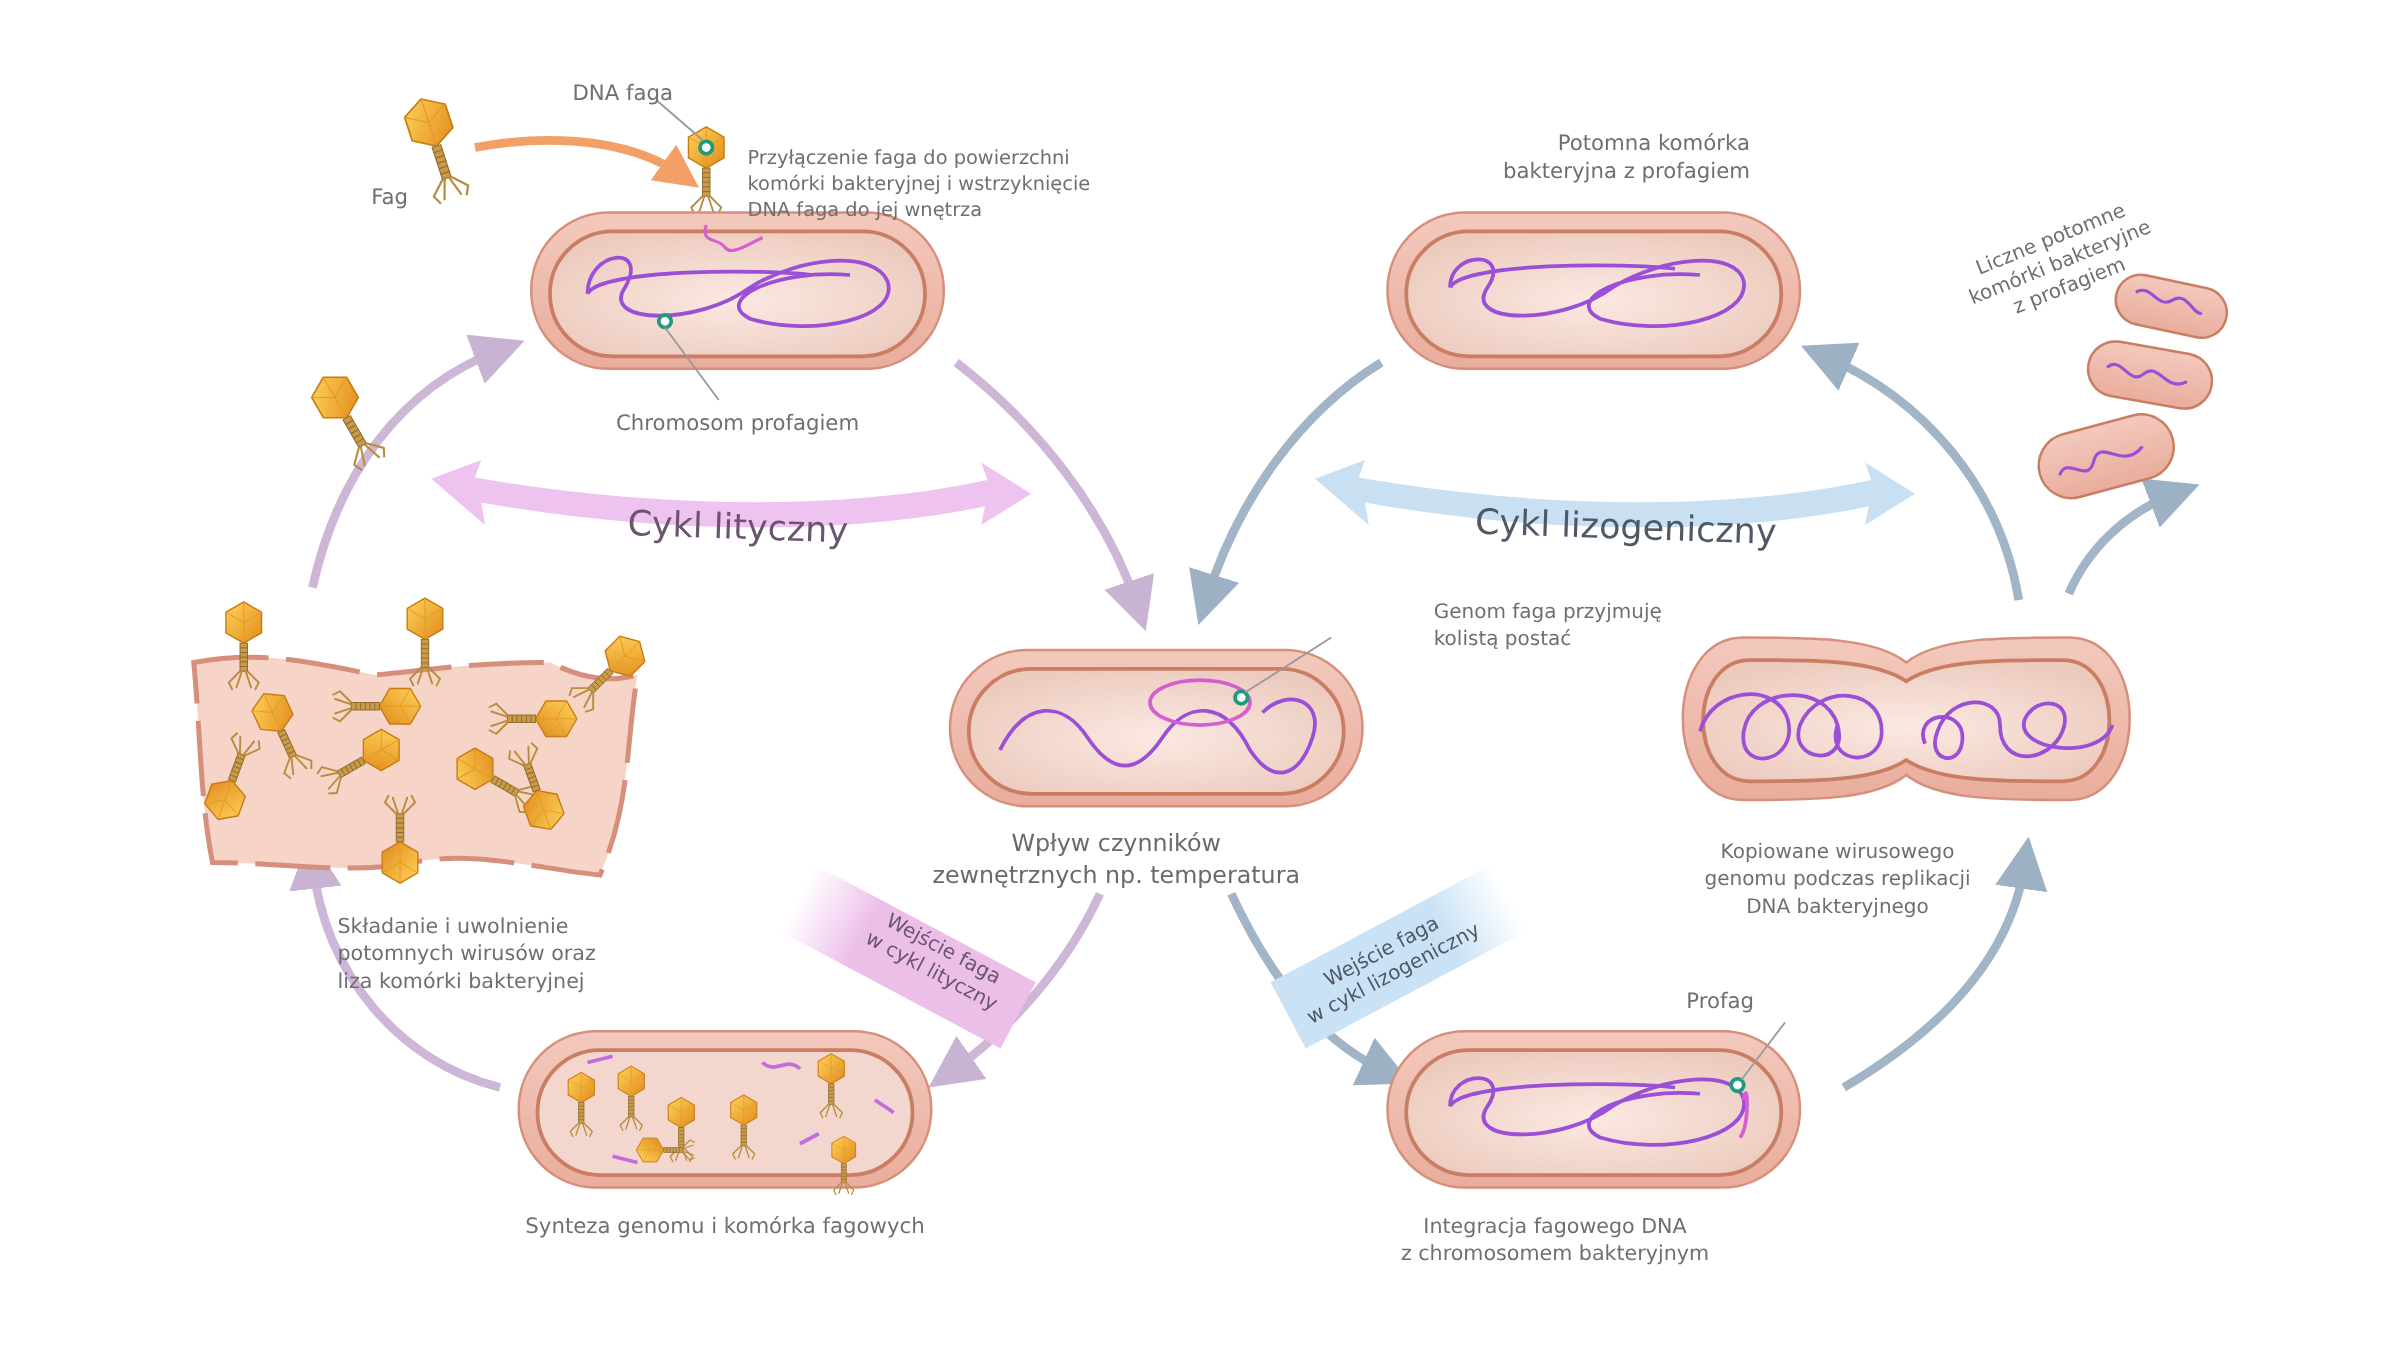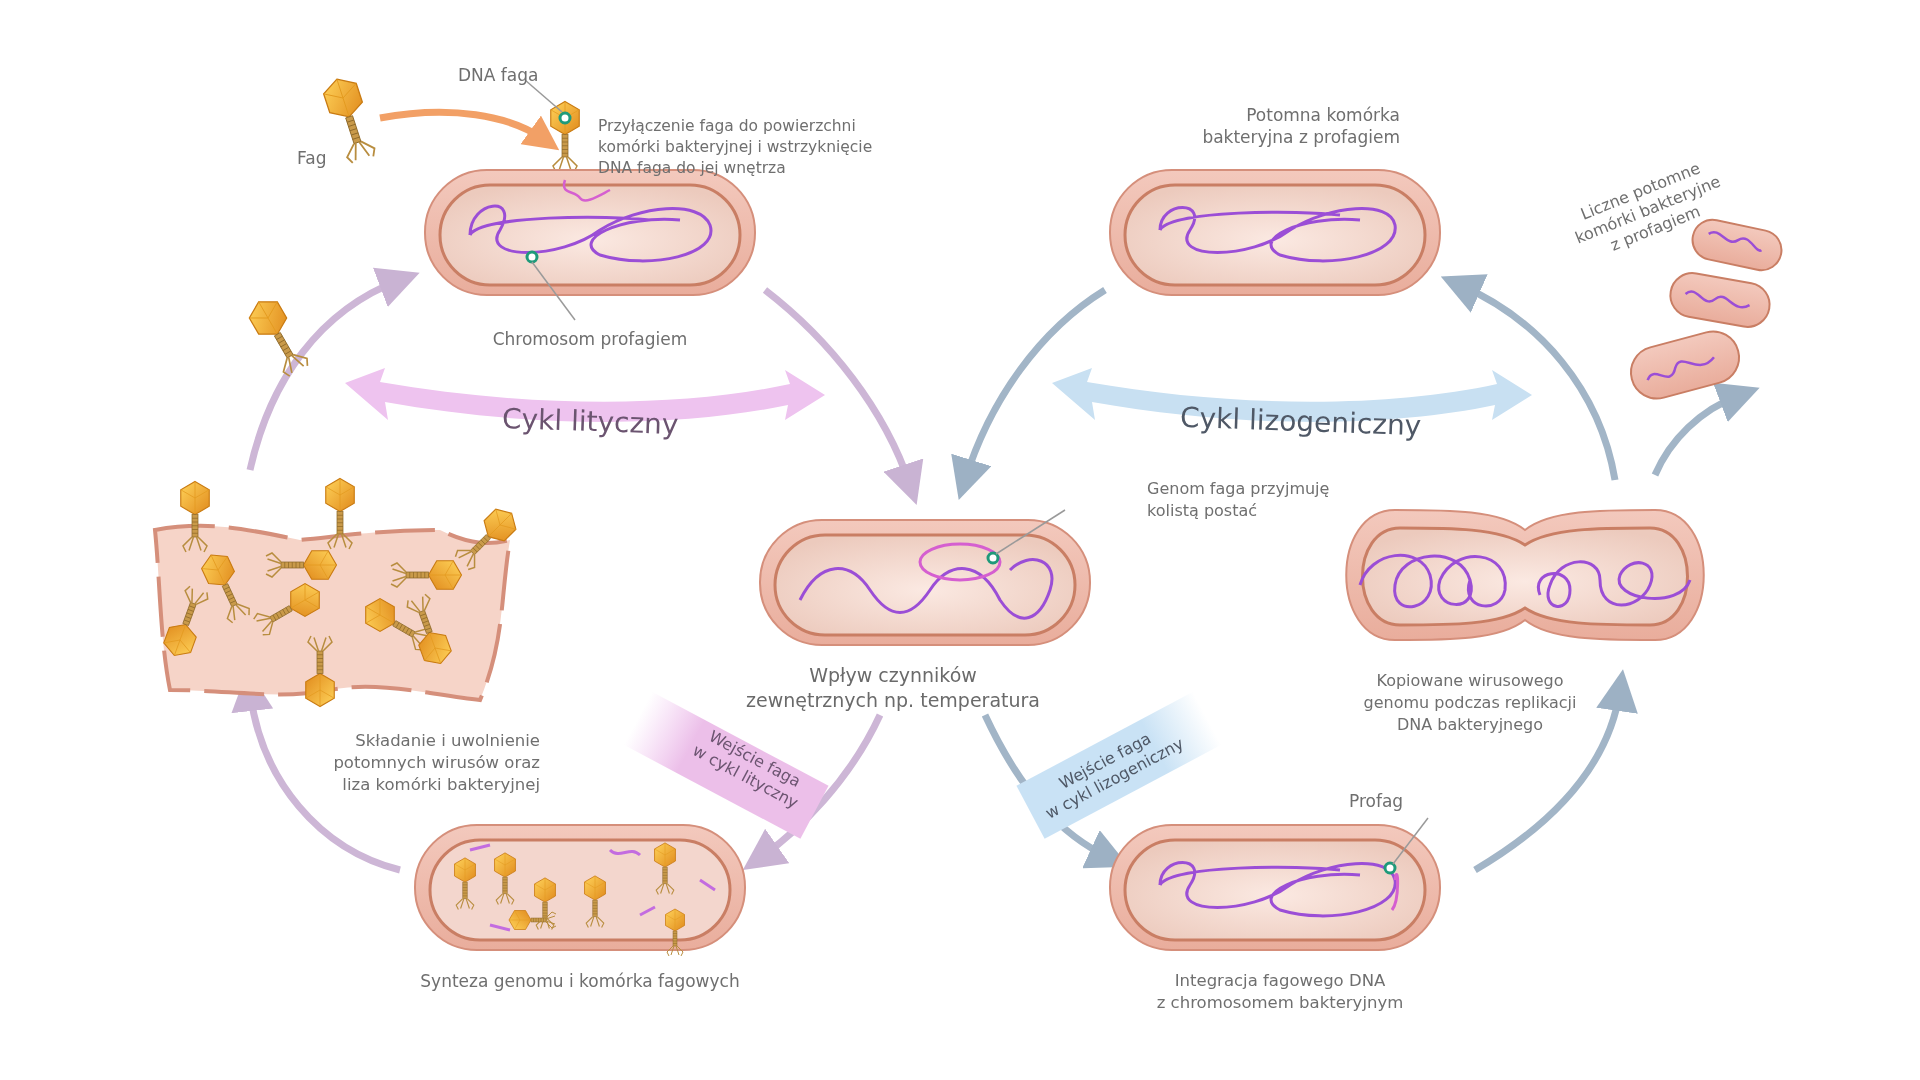--- a/index.html
+++ b/index.html
@@ -2,21 +2,21 @@
 <html><head>
 <meta charset="utf-8">
 <style>
   html, body { margin: 0; padding: 0; background: #ffffff; }
   body { width: 1920px; height: 1080px; position: relative; overflow: hidden;
          font-family: "DejaVu Sans", sans-serif; }
   #diagram { position: absolute; left: 0; top: 0; width: 1920px; height: 1080px; }
   .lbl { position: absolute; color: #6f6f6f; font-size: 17px; line-height: 22px;
          font-family: "DejaVu Sans", sans-serif; white-space: pre-line; }
   .lbl.center { text-align: center; }
-  .lbl.right { text-align: right; }
+  .lbl.right { text-align: left; }
   .lbl.big { font-size: 19px; line-height: 25px; color: #6a6a6a; }
   .cycle-title { position: absolute; font-size: 28px; font-family: "DejaVu Sans", sans-serif; }
   .entry { position: absolute; font-size: 16px; line-height: 20px; color: #6f6f6f;
            text-align: center; white-space: pre-line; font-family: "DejaVu Sans", sans-serif; }
 </style>
 </head>
 <body>
 
 <svg id="diagram" width="1920" height="1080" viewBox="0 0 1920 1080" xmlns="http://www.w3.org/2000/svg">
   <defs>
@@ -251,14 +251,14 @@
 genomu podczas replikacji
 DNA bakteryjnego</div>
 
 <div class="entry" style="left:680px; top:748px; width:140px; transform:rotate(28deg); color:#6b5470;">Wejście faga
 w cykl lityczny</div>
 <div class="entry" style="left:1020px; top:750px; width:180px; transform:rotate(-28deg); color:#4f5866;">Wejście faga
 w cykl lizogeniczny</div>
 
 <div class="lbl center" style="left:420px; top:970px; width:320px;">Synteza genomu i komórka fagowych</div>
 <div class="lbl" style="left:1349px; top:790px;">Profag</div>
-<div class="lbl center" style="left:1140px; top:970px; width:280px; font-size:16.5px;text-align:center;">Integracja fagowego DNA
+<div class="lbl center" style="left:1104px; top:970px; width:280px; font-size:16.5px;text-align:center;">Integracja fagowego DNA
 z chromosomem bakteryjnym</div>
 
 </body></html>

